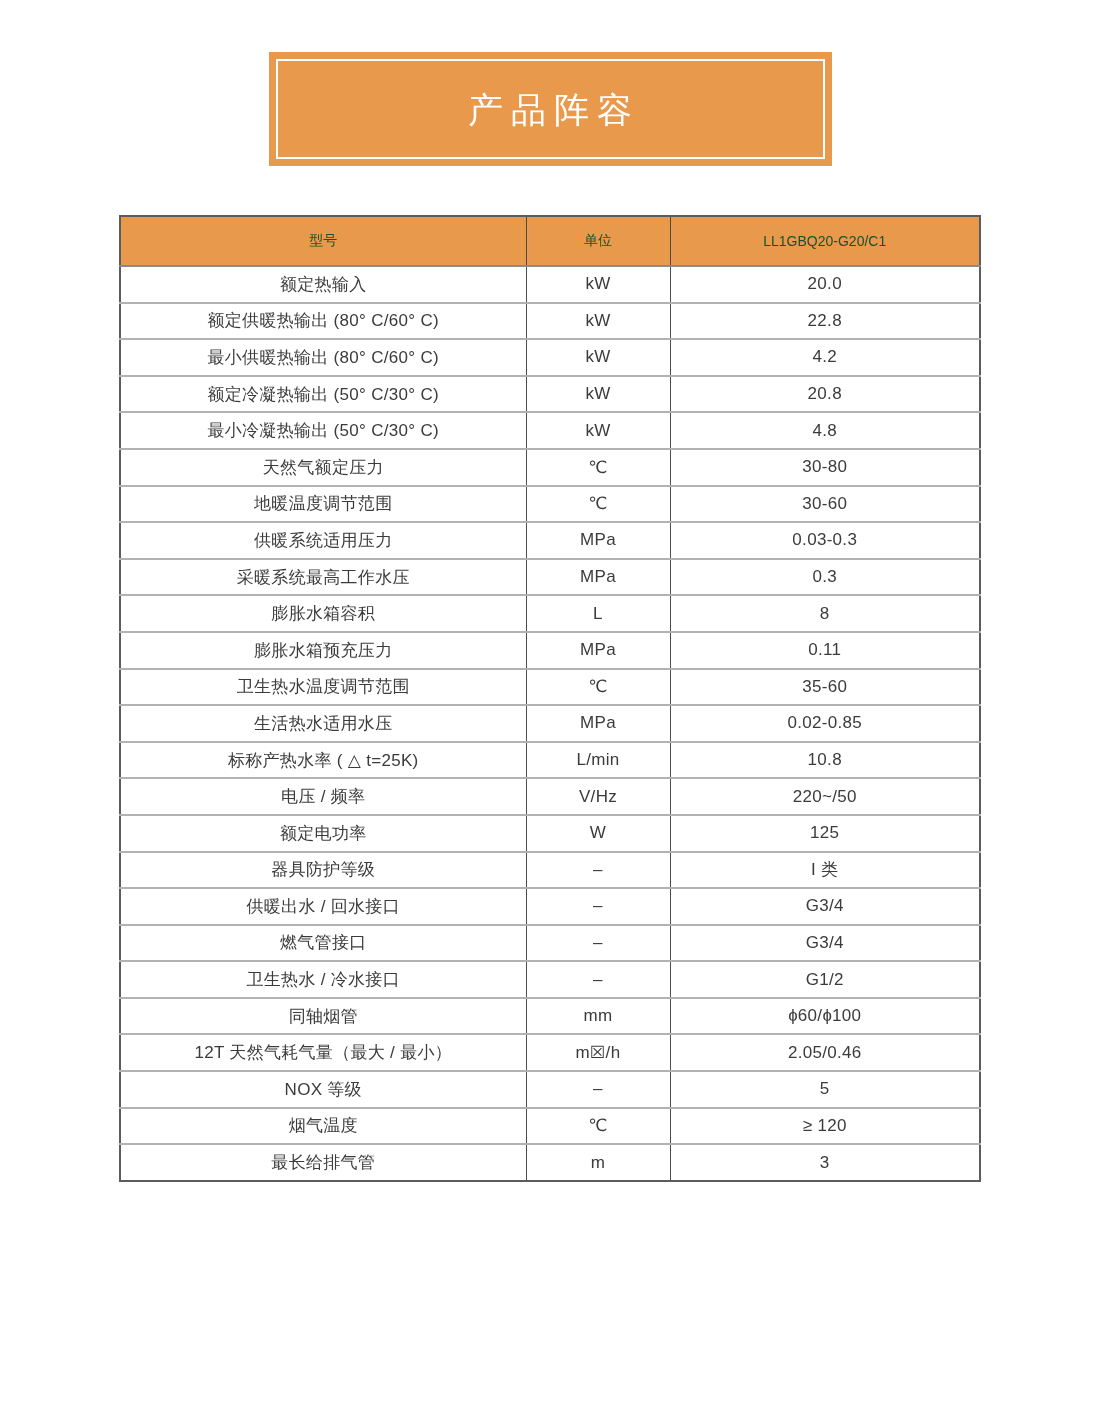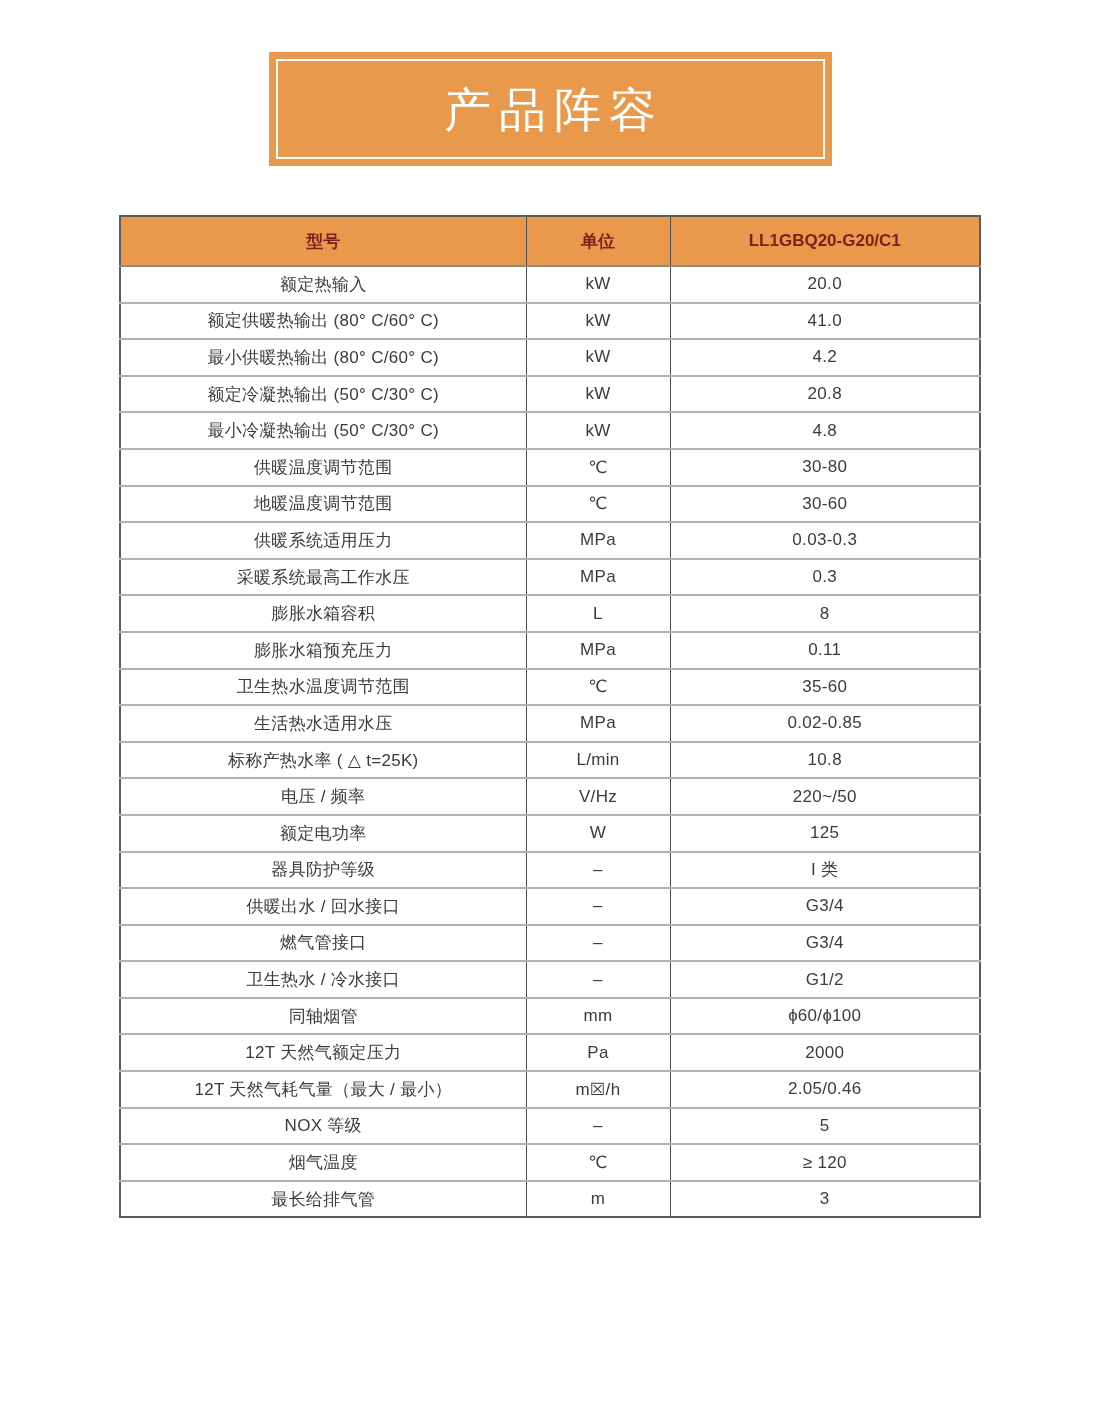--- a/index.html
+++ b/index.html
@@ -25,21 +25,21 @@
   .banner-inner {
     position: absolute;
     top: 7px; left: 7px; right: 7px; bottom: 7px;
     border: 2px solid #ffffff;
     display: flex;
     align-items: center;
     justify-content: center;
   }
   .banner-title {
     color: #ffffff;
-    font-size: 47px;
+    font-size: 35px;
     font-weight: 400;
     letter-spacing: 8px;
     padding-left: 8px; 
     line-height: 1;
   }
 
   
   .spec-table {
     width: 860px;
     margin: 49px auto 0 auto;
@@ -48,23 +48,23 @@
     border: 2px solid #5c5c5c;
     font-size: 17px;
     color: #3b3b3b;
   }
   .spec-table col.c1 { width: 406px; }
   .spec-table col.c2 { width: 144px; }
   .spec-table col.c3 { width: 310px; }
 
   .spec-table thead th {
     background: #e8994c;
-    color: #7f1d1d;
-    font-weight: 700;
-    font-size: 17px;
+    color: #14532d;
+    font-weight: 400;
+    font-size: 14px;
     height: 46px;
     text-align: center;
     border-bottom: 2px solid #8a8a8a;
   }
   .spec-table th + th,
   .spec-table td + td {
     border-left: 1px solid #4c4c4c;
   }
   .spec-table tbody td {
     height: 32.6px;
@@ -102,39 +102,39 @@
   </thead>
   <tbody>
       <tr>
         <td>额定热输入</td>
         <td>kW</td>
         <td>20.0</td>
       </tr>
       <tr>
         <td>额定供暖热输出 (80° C/60° C)</td>
         <td>kW</td>
-        <td>41.0</td>
+        <td>22.8</td>
       </tr>
       <tr>
         <td>最小供暖热输出 (80° C/60° C)</td>
         <td>kW</td>
         <td>4.2</td>
       </tr>
       <tr>
         <td>额定冷凝热输出 (50° C/30° C)</td>
         <td>kW</td>
         <td>20.8</td>
       </tr>
       <tr>
         <td>最小冷凝热输出 (50° C/30° C)</td>
         <td>kW</td>
         <td>4.8</td>
       </tr>
       <tr>
-        <td>供暖温度调节范围</td>
+        <td>天然气额定压力</td>
         <td>℃</td>
         <td>30-80</td>
       </tr>
       <tr>
         <td>地暖温度调节范围</td>
         <td>℃</td>
         <td>30-60</td>
       </tr>
       <tr>
         <td>供暖系统适用压力</td>
@@ -200,25 +200,20 @@
         <td>卫生热水 / 冷水接口</td>
         <td>–</td>
         <td>G1/2</td>
       </tr>
       <tr>
         <td>同轴烟管</td>
         <td>mm</td>
         <td>ɸ60/ɸ100</td>
       </tr>
       <tr>
-        <td>12T 天然气额定压力</td>
-        <td>Pa</td>
-        <td>2000</td>
-      </tr>
-      <tr>
         <td>12T 天然气耗气量（最大 / 最小）</td>
         <td>m☒/h</td>
         <td>2.05/0.46</td>
       </tr>
       <tr>
         <td>NOX 等级</td>
         <td>–</td>
         <td>5</td>
       </tr>
       <tr>

